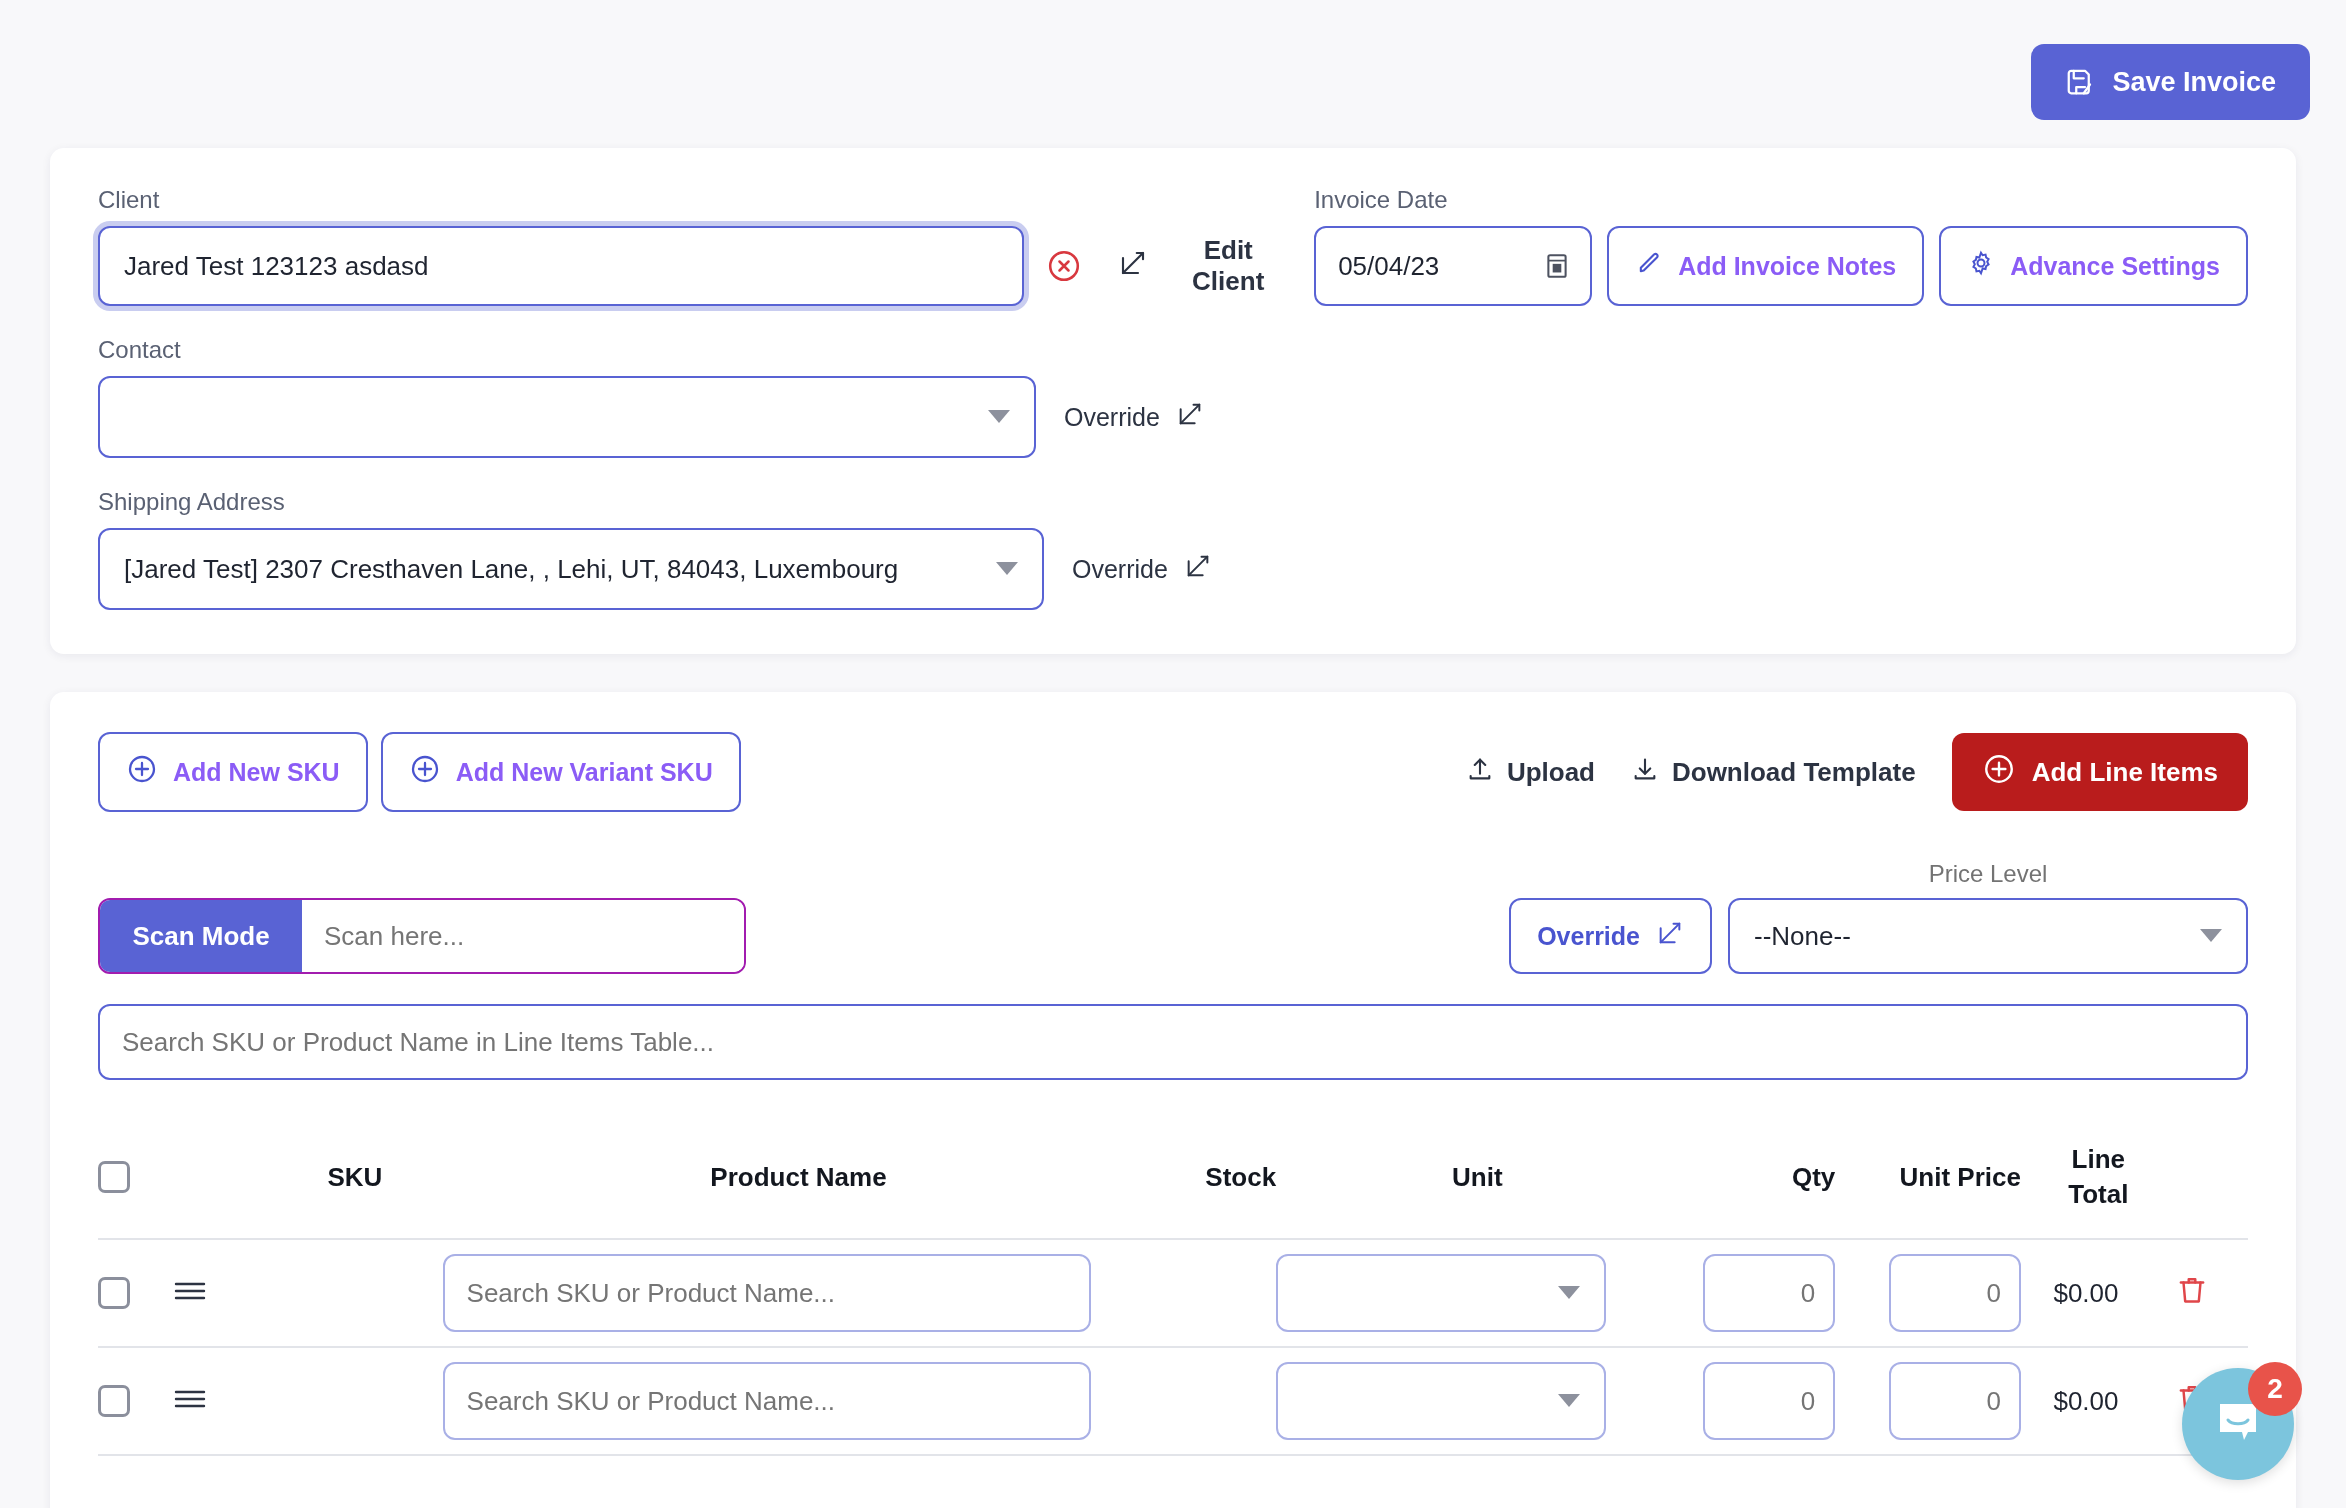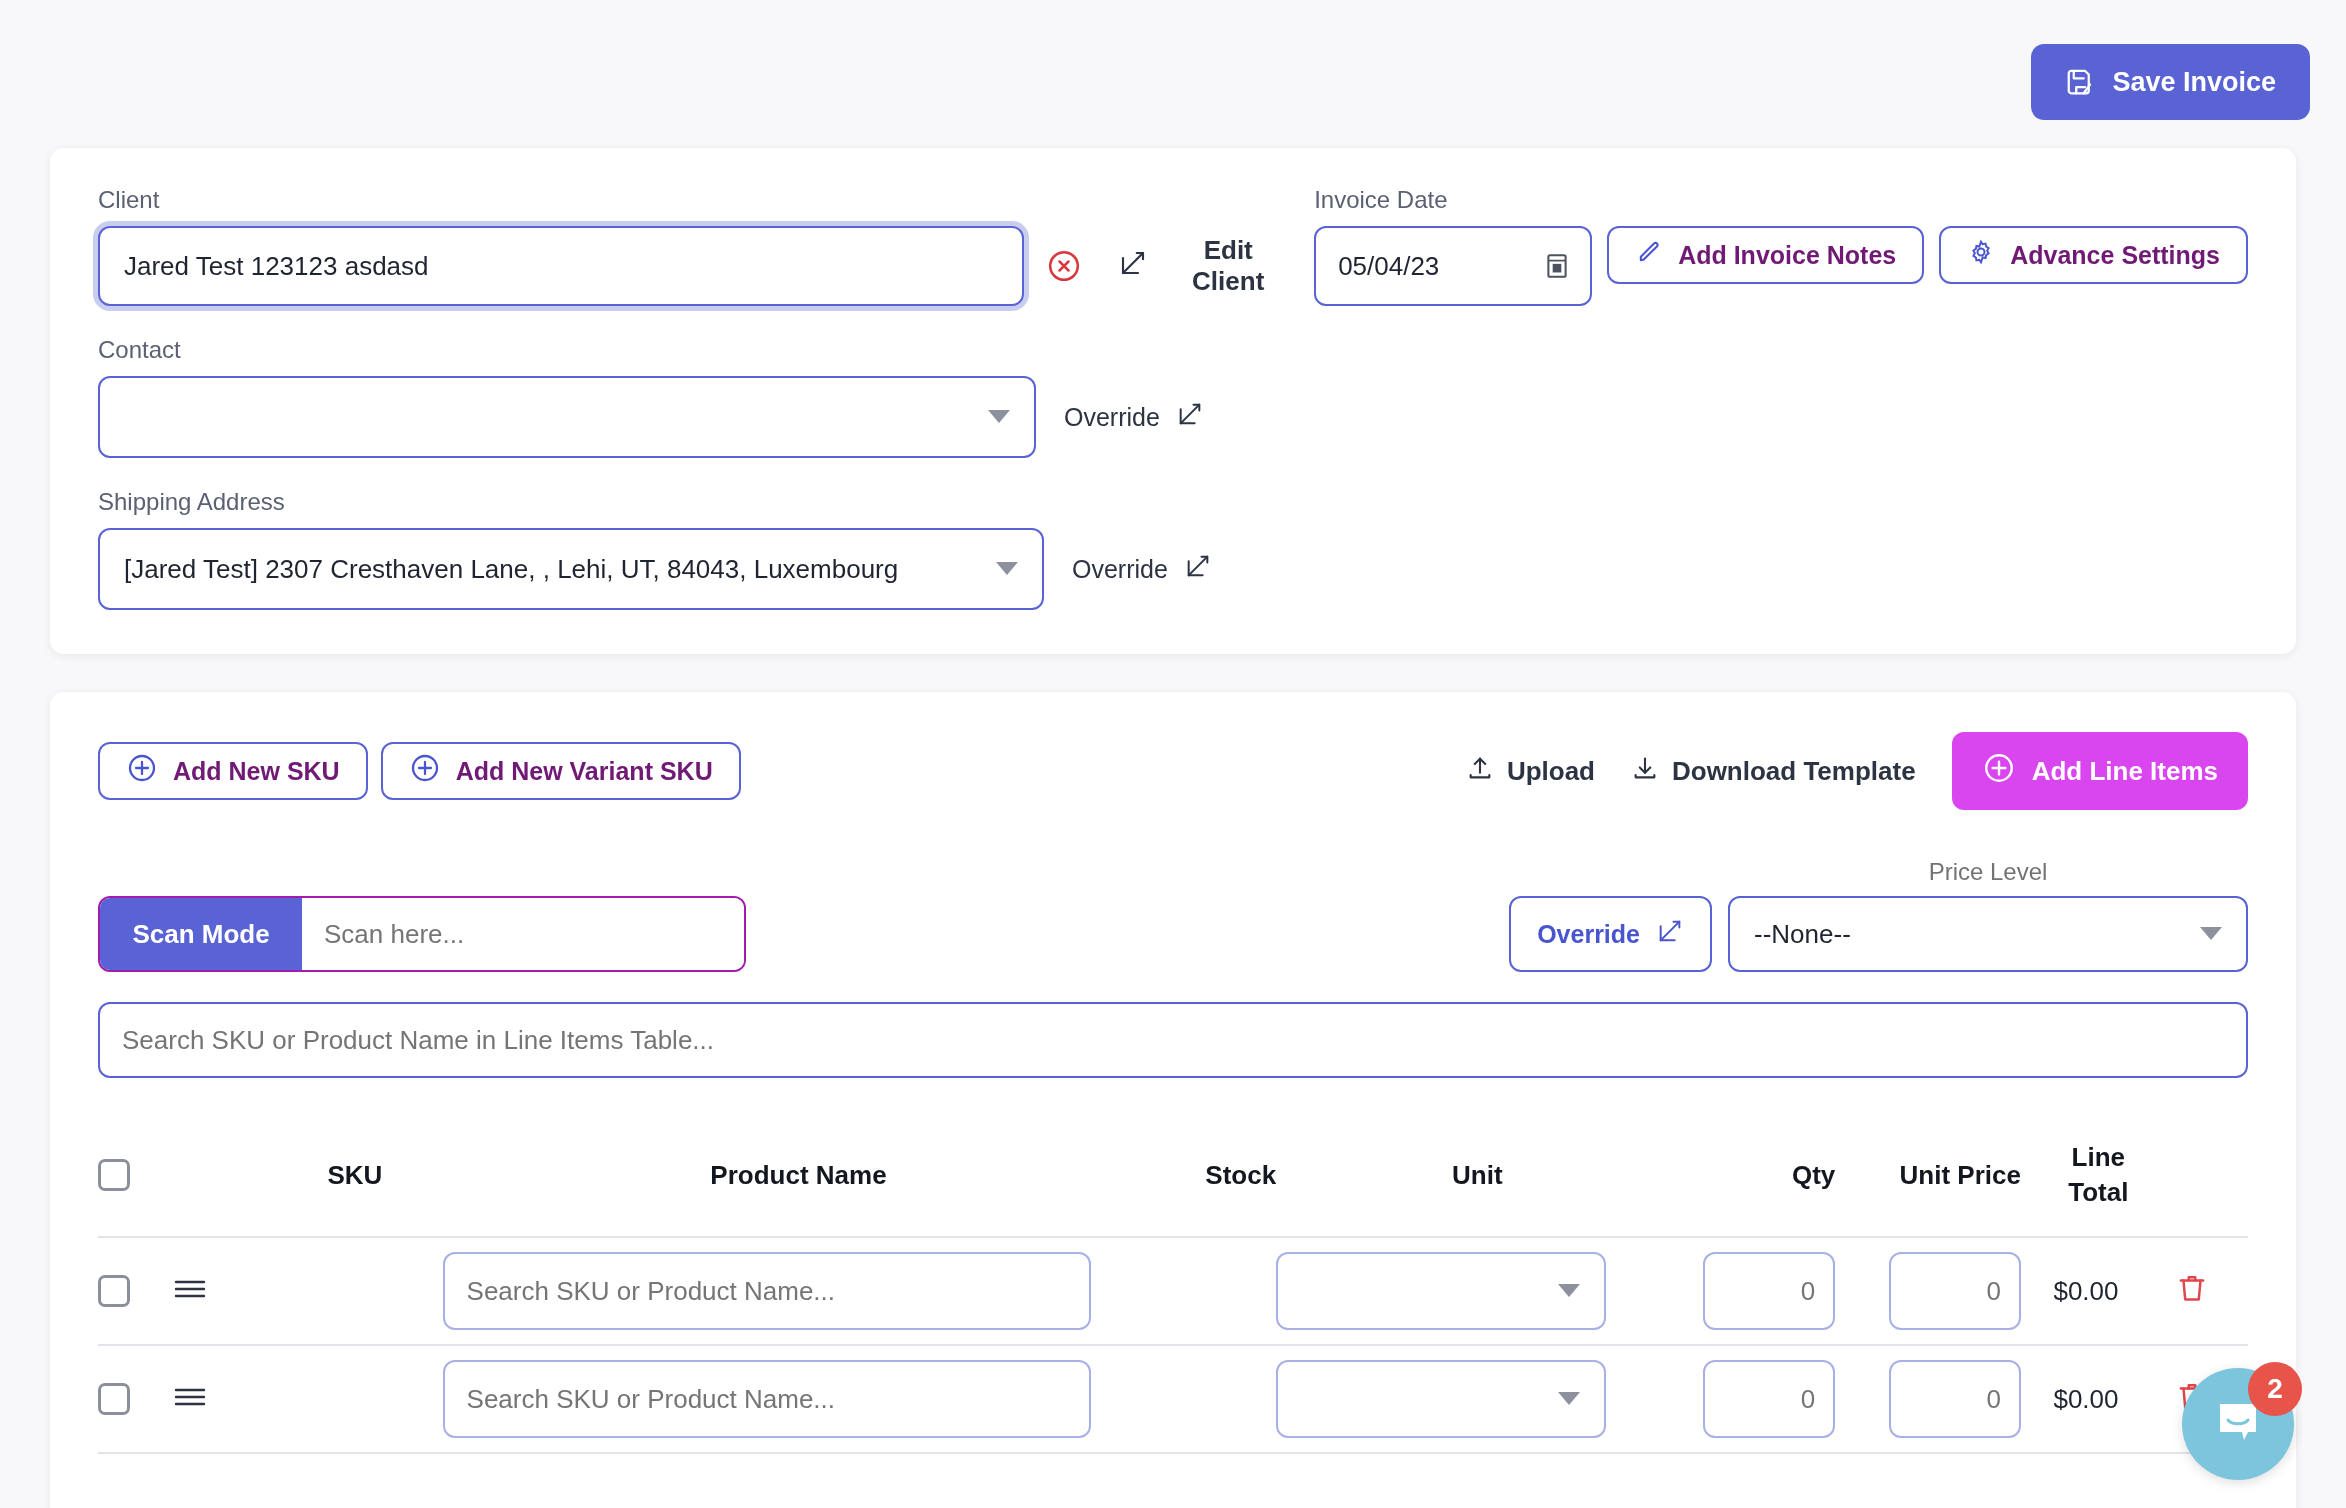--- a/index.html
+++ b/index.html
@@ -135,26 +135,26 @@
     background: #fff;
     font-family: "Liberation Sans", sans-serif;
   }
   .cal-icon {
     position: absolute;
     right: 22px;
     top: 26px;
     line-height: 0;
   }
   .outline-btn {
-    height: 58px;
+    height: 80px;
     padding: 0 26px;
     border: 2px solid #5963d4;
     border-radius: 12px;
     background: #fff;
-    color: #701a75;
+    color: #8b5cf6;
     font-size: 25px;
     font-weight: bold;
     display: flex;
     align-items: center;
     gap: 15px;
     cursor: pointer;
     white-space: nowrap;
     font-family: "Liberation Sans", sans-serif;
   }
 
@@ -217,21 +217,21 @@
     gap: 13px;
     font-size: 26px;
     font-weight: bold;
     color: #2c3342;
     cursor: pointer;
     font-family: "Liberation Sans", sans-serif;
   }
   .filled-btn {
     height: 78px;
     padding: 0 30px;
-    background: #d946ef;
+    background: #b91c1c;
     border: none;
     border-radius: 12px;
     color: #fff;
     font-size: 26px;
     font-weight: bold;
     display: flex;
     align-items: center;
     gap: 16px;
     cursor: pointer;
     font-family: "Liberation Sans", sans-serif;

